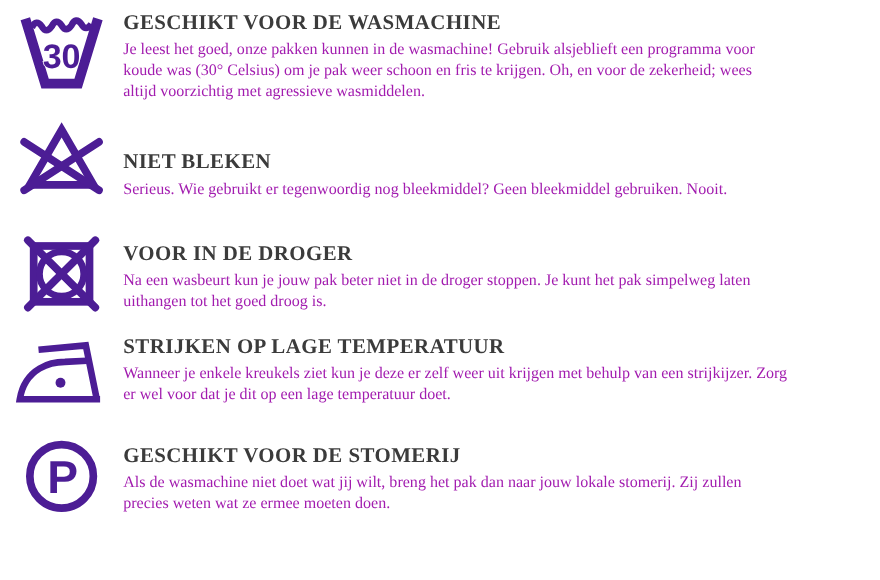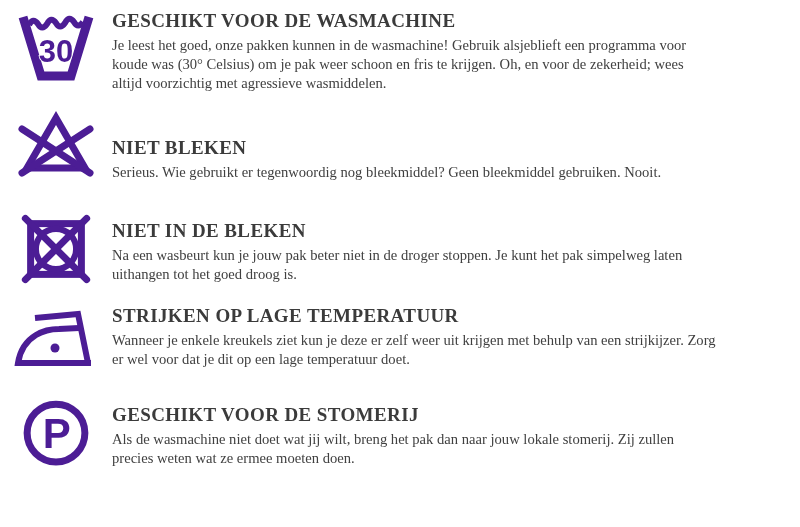--- a/index.html
+++ b/index.html
@@ -42,21 +42,21 @@
     font-family: "Liberation Serif", serif;
     font-size: 19px;
     font-weight: bold;
     letter-spacing: 0.4px;
     color: #3b3b3b;
   }
   .section-body {
     margin: 0;
     font-size: 14.6px;
     line-height: 19px;
-    color: #404040;
+    color: #a21caf;
   }
   
   .row-wash   { margin-top: 0; }
   .row-bleach { margin-top: 17px; min-height: 66px; }
   .row-dryer  { margin-top: 32px; min-height: 64px; }
   .row-iron   { margin-top: 21px; min-height: 61px; }
   .row-steam  { margin-top: 29px; min-height: 68px; }
   svg { display: block; }
   .icon-glyph {
     font-family: "Liberation Sans", sans-serif;
@@ -99,21 +99,21 @@
   <div class="row row-dryer">
     <div class="icon-cell">
       <svg width="70" height="70" viewBox="0 0 80 80" aria-hidden="true">
         <rect x="11" y="11" width="58" height="58" fill="none" stroke="currentColor" stroke-width="8"></rect>
         <circle cx="40" cy="40" r="23" fill="none" stroke="currentColor" stroke-width="7"></circle>
         <path d="M5,5 L75,75" fill="none" stroke="currentColor" stroke-width="8" stroke-linecap="round"></path>
         <path d="M75,5 L5,75" fill="none" stroke="currentColor" stroke-width="8" stroke-linecap="round"></path>
       </svg>
     </div>
     <div class="text-cell">
-      <h3 class="section-title">NIET IN DE BLEKEN</h3>
+      <h3 class="section-title">VOOR IN DE DROGER</h3>
       <p class="section-body">Na een wasbeurt kun je jouw pak beter niet in de droger stoppen. Je kunt het pak simpelweg laten uithangen tot het goed droog is.</p>
     </div>
   </div>
 
   <div class="row row-iron">
     <div class="icon-cell">
       <svg width="84" height="60" viewBox="0 0 84 60" aria-hidden="true">
         <path d="M21,9 L64,5 L74,54" fill="none" stroke="currentColor" stroke-width="6" stroke-linejoin="miter"></path>
         <path d="M77,54 L4,54 Q7,35 22,26 Q32,20 45,20 L65,19" fill="none" stroke="currentColor" stroke-width="6"></path>
         <circle cx="41" cy="39" r="4.5" fill="currentColor"></circle>

